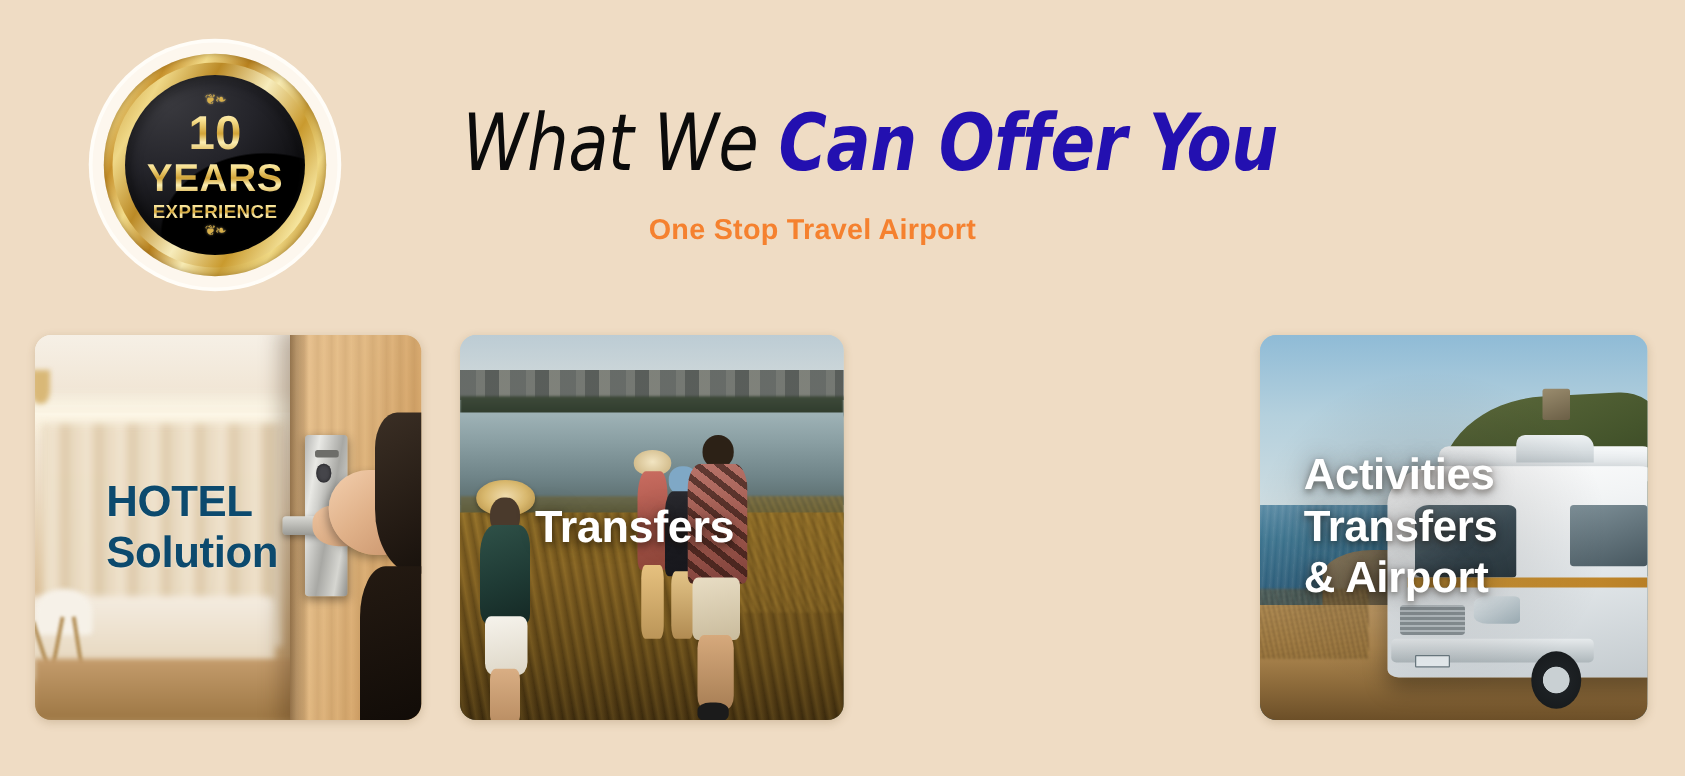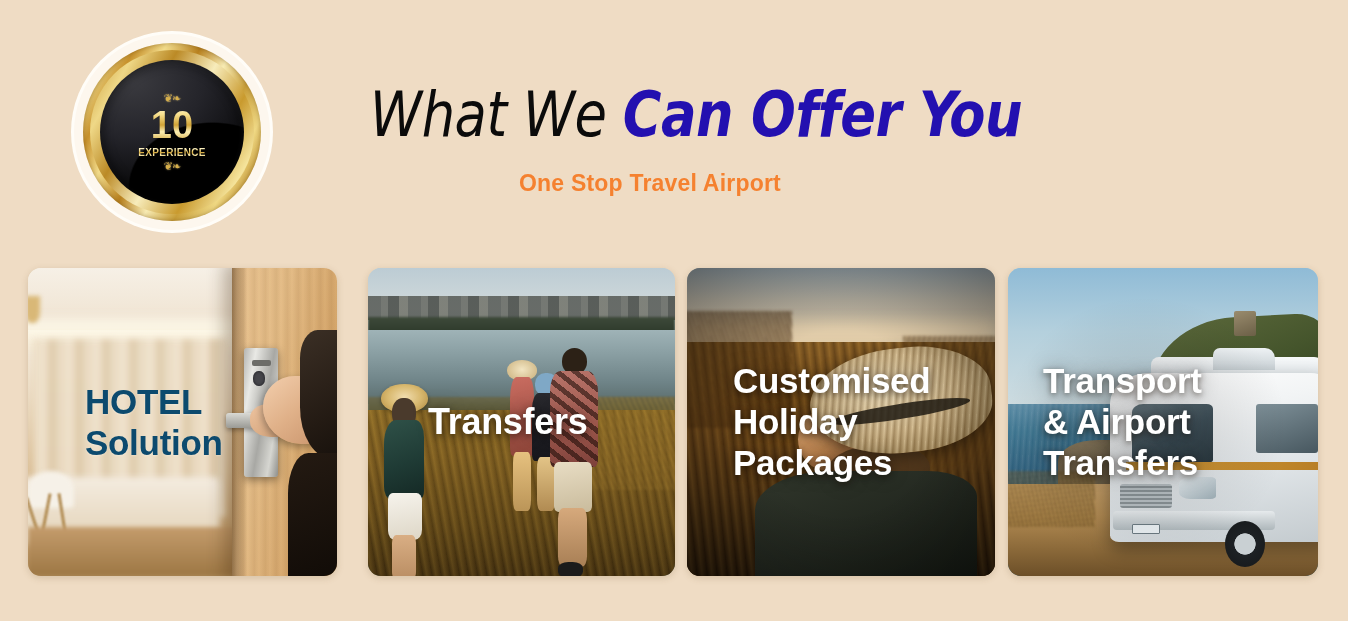--- a/index.html
+++ b/index.html
@@ -99,21 +99,21 @@
     font-size: 38px;
     letter-spacing: 0px;
     font-family: "Liberation Sans", sans-serif;
   }
   .b-years {
     font-size: 31px;
     letter-spacing: 0.5px;
     margin-top: 1px;
   }
   .b-exp {
-    font-size: 10px;
+    font-size: 15px;
     letter-spacing: 0.3px;
     margin-top: 4px;
   }
 
   
   .heading {
     position: absolute;
     left: 370px;
     top: 78px;
     font-size: 63px;
@@ -490,20 +490,21 @@
 </head>
 <body>
 
 <div class="badge-wrap">
   <div class="badge-halo"></div>
   <div class="badge-ring"></div>
   <div class="badge-inner">
     <div class="badge-content">
       <div class="orn top">❦❧</div>
       <div class="gold-text b-15">10</div>
+      <div class="gold-text b-years">YEARS</div>
       <div class="gold-text b-exp">EXPERIENCE</div>
       <div class="orn bot">❦❧</div>
     </div>
   </div>
 </div>
 
 <h1 class="heading">
   <span class="plain">What We </span><span class="accent">Can Offer You</span>
 </h1>
 
@@ -571,40 +572,20 @@
           <div class="p w1-body"></div>
           <div class="p w1-shorts"></div>
           <div class="p w1-legs"></div>
         </div>
     </div>
     <div class="caption">
       <div>Transfers</div>
     </div>
   </div>
 
-  <div class="card c3">
-    <div class="scene field">
-      <div class="fd-sky"></div>
-      <div class="fd-haze"></div>
-      <div class="fd-grass"></div>
-      <div class="fd-brush"></div>
-      <div class="fd-brush2"></div>
-      <div class="fd-face"></div>
-      <div class="fd-hair"></div>
-      <div class="fd-hat"></div>
-      <div class="fd-band"></div>
-      <div class="fd-body"></div>
-      <div class="fd-vig"></div>
-    </div>
-    <div class="caption">
-      <div>Customised</div>
-      <div>Holiday</div>
-      <div>Packages</div>
-    </div>
-  </div>
 
   <div class="card c4">
     <div class="scene coast">
       <div class="co-sky"></div>
       <div class="co-hill"></div>
       <div class="co-hill2"></div>
       <div class="co-tower"></div>
       <div class="co-sea"></div>
       <div class="co-rock"></div>
       <div class="co-beach"></div>
@@ -616,19 +597,19 @@
       <div class="van-sidewin"></div>
       <div class="van-stripe"></div>
       <div class="van-grill"></div>
       <div class="van-light"></div>
       <div class="van-bump"></div>
       <div class="van-plate"></div>
       <div class="van-wheel"></div>
       <div class="co-vig"></div>
     </div>
     <div class="caption">
-      <div>Transport</div>
+      <div>Activities</div>
+      <div>Transfers</div>
       <div>&amp; Airport</div>
-      <div>Transfers</div>
     </div>
   </div>
 
 </div>
 
 </body></html>

